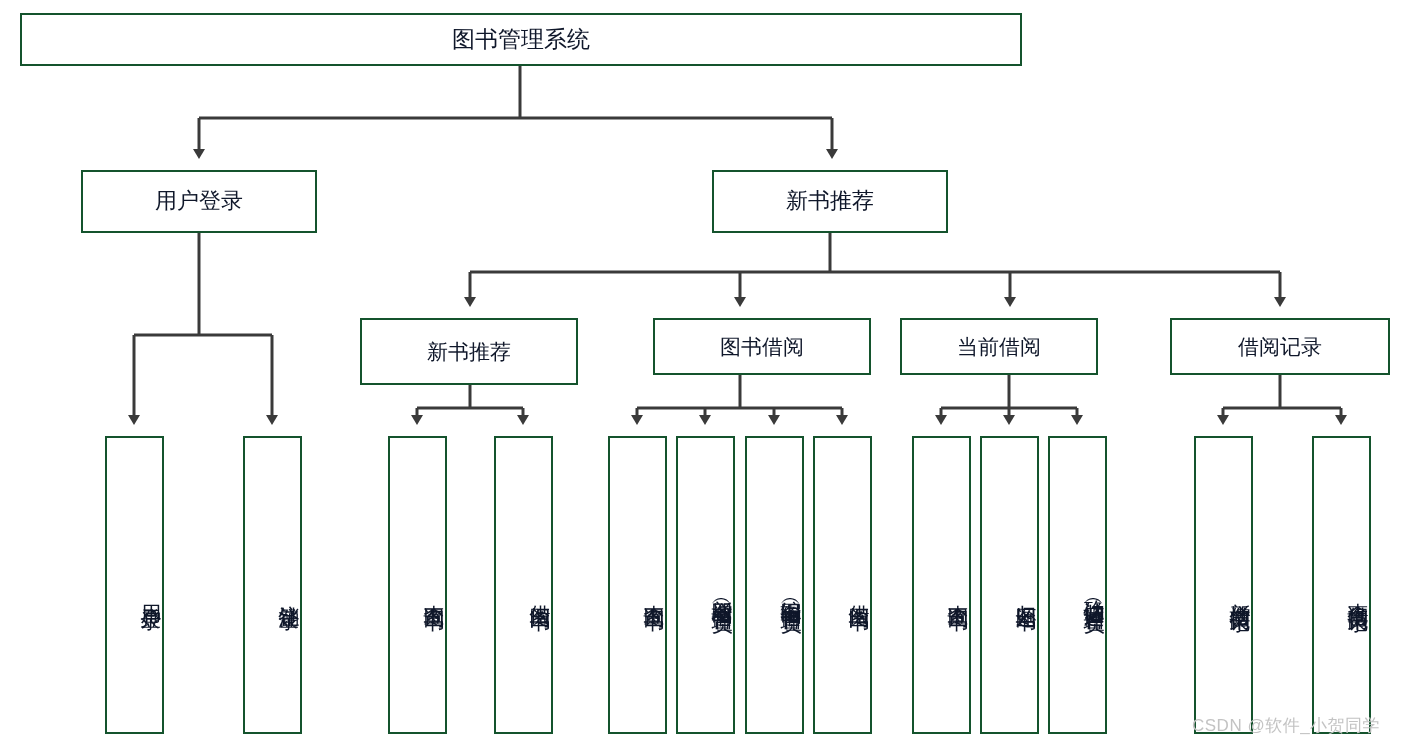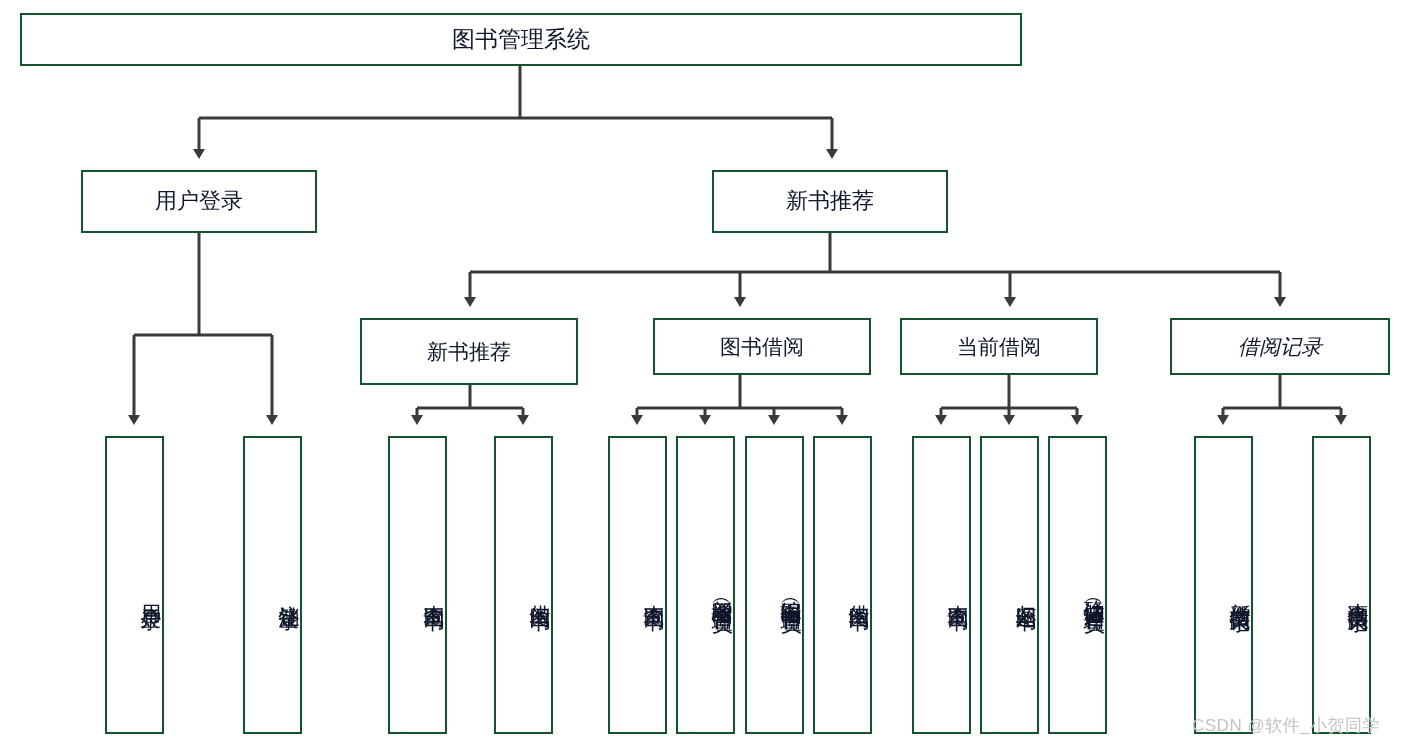--- a/index.html
+++ b/index.html
@@ -130,21 +130,21 @@
 
   <div class="node lvl2" style="left:360px; top:318px; width:218px; height:67px;">
     <span>新书推荐</span>
   </div>
   <div class="node lvl2" style="left:653px; top:318px; width:218px; height:57px;">
     <span>图书借阅</span>
   </div>
   <div class="node lvl2" style="left:900px; top:318px; width:198px; height:57px;">
     <span>当前借阅</span>
   </div>
-  <div class="node lvl2" style="left:1170px; top:318px; width:220px; height:57px;font-style:italic;">
+  <div class="node lvl2" style="left:1170px; top:318px; width:220px; height:57px;">
     <span>借阅记录</span>
   </div>
 
   <div class="node leaf" style="left:105px; top:436px; width:59px; height:298px;">
     <span>用户登录</span>
   </div>
   <div class="node leaf" style="left:243px; top:436px; width:59px; height:298px;">
     <span>注销登录</span>
   </div>
 

